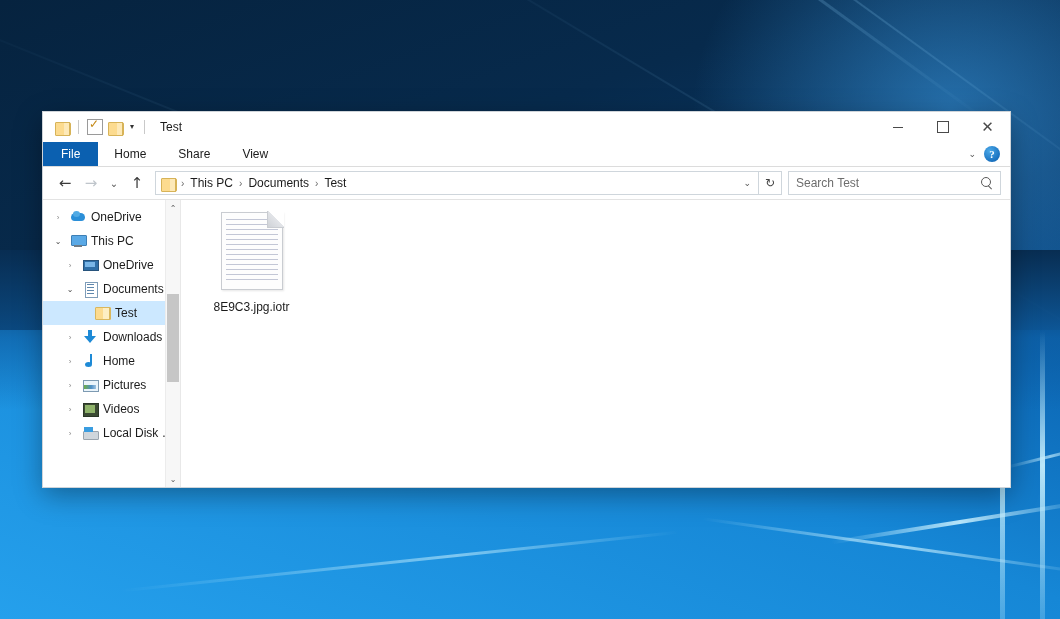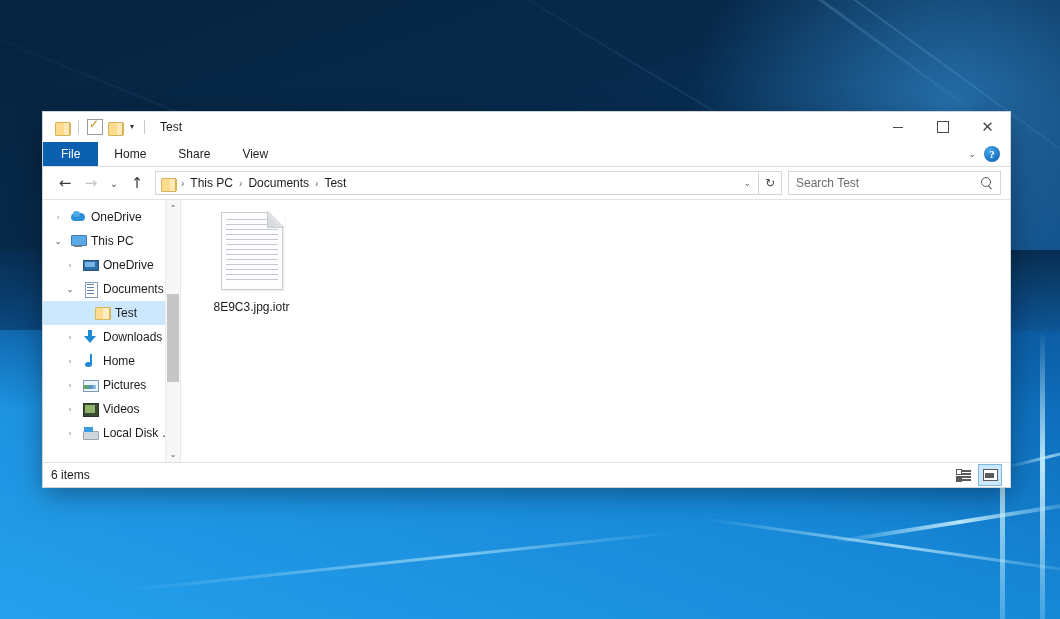--- a/index.html
+++ b/index.html
@@ -513,29 +513,15 @@
               <div class="doc-page"></div>
               <div class="doc-lines"></div>
               <div class="doc-fold"></div>
             </div>
             <div class="filename">8E9C3.jpg.iotr</div>
           </div>
         </div>
       </div>
     </div>
 
-    <div class="statusbar">
-      <span>6 items</span>
-      <div class="status-views">
-        <div class="viewbtn">
-          <span class="vi-details">
-            <span class="vi-details-rows"></span>
-            <span class="vi-details-box2"></span>
-          </span>
-        </div>
-        <div class="viewbtn active">
-          <span class="vi-large"></span>
-        </div>
-      </div>
-    </div>
 
   </div>
 </div>
 
 </body></html>

